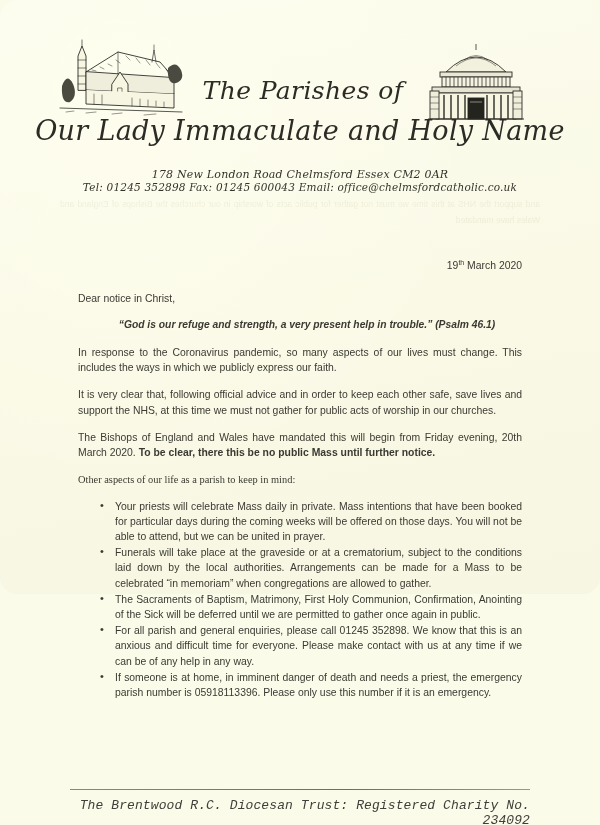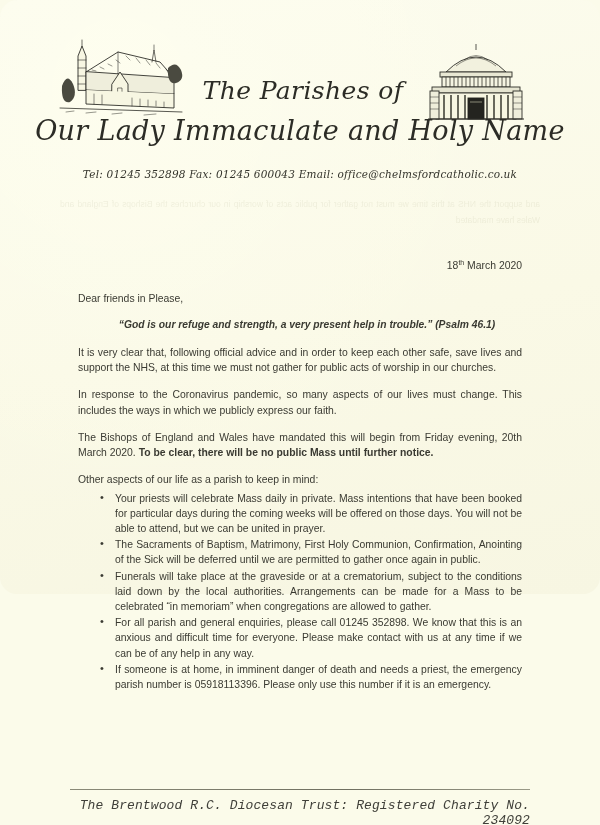--- a/index.html
+++ b/index.html
@@ -126,21 +126,21 @@
     font-style: italic;
     font-size: 10.3px;
     text-align: center;
     margin: 0 0 13px 14px;
   }
 
   p.para {
     margin: 0 0 12px 0;
     text-align: justify;
   }
-  p.para.last-intro { margin-bottom: 3px; }
+  p.para.last-intro { margin-bottom: 11px; font-family: Liberation Serif, serif; }
 
   ul.points {
     list-style: none;
     margin: 0;
     padding: 0;
   }
   ul.points li {
     position: relative;
     padding-left: 37px;
     margin-bottom: 1px;
@@ -255,44 +255,45 @@
         </g>
       </svg>
     </div>
 
     <div class="title-block">
       <div class="title-line1">The Parishes of</div>
       <div class="title-line2">Our Lady Immaculate and Holy Name</div>
     </div>
 
     <div class="address-block">
+      <div class="addr1">178 New London Road  Chelmsford  Essex CM2 0AR</div>
       <div class="addr2">Tel: 01245 352898  Fax: 01245 600043  Email: office@chelmsfordcatholic.co.uk</div>
     </div>
   </div>
 
   <div class="letter-body">
 
-    <div class="date-line"><span>18</span><sup>th</sup><span> March 2020</span></div>
-
-    <div class="salutation">Dear friends in Please,</div>
+    <div class="date-line"><span>19</span><sup>th</sup><span> March 2020</span></div>
+
+    <div class="salutation">Dear notice in Christ,</div>
 
     <div class="scripture">“God is our refuge and strength, a very present help in trouble.”  (Psalm 46.1)</div>
 
+    <p class="para">In response to the Coronavirus pandemic, so many aspects of our lives must change. This includes the ways in which we publicly express our faith.</p>
+
     <p class="para">It is very clear that, following official advice and in order to keep each other safe, save lives and support the NHS, at this time we must not gather for public acts of worship in our churches.</p>
 
-    <p class="para">In response to the Coronavirus pandemic, so many aspects of our lives must change. This includes the ways in which we publicly express our faith.</p>
-
-    <p class="para"><span>The Bishops of England and Wales have mandated this will begin from Friday evening, 20th March 2020. </span><b>To be clear, there will be no public Mass until further notice.</b></p>
+    <p class="para"><span>The Bishops of England and Wales have mandated this will begin from Friday evening, 20th March 2020. </span><b>To be clear, there this be no public Mass until further notice.</b></p>
 
     <p class="para last-intro">Other aspects of our life as a parish to keep in mind:</p>
 
     <ul class="points">
       <li><span>Your priests will celebrate Mass daily in private. Mass intentions that have been booked for particular days during the coming weeks will be offered on those days. You will not be able to attend, but we can be united in prayer.</span></li>
+      <li><span>Funerals will take place at the graveside or at a crematorium, subject to the conditions laid down by the local authorities. Arrangements can be made for a Mass to be celebrated “in memoriam” when congregations are allowed to gather.</span></li>
       <li><span>The Sacraments of Baptism, Matrimony, First Holy Communion, Confirmation, Anointing of the Sick will be deferred until we are permitted to gather once again in public.</span></li>
-      <li><span>Funerals will take place at the graveside or at a crematorium, subject to the conditions laid down by the local authorities. Arrangements can be made for a Mass to be celebrated “in memoriam” when congregations are allowed to gather.</span></li>
       <li><span>For all parish and general enquiries, please call 01245 352898. We know that this is an anxious and difficult time for everyone. Please make contact with us at any time if we can be of any help in any way.</span></li>
       <li><span>If someone is at home, in imminent danger of death and needs a priest, the emergency parish number is 05918113396. Please only use this number if it is an emergency.</span></li>
     </ul>
   </div>
 
   <div class="footer">
     <div class="footer-rule"></div>
     <div class="footer-text">The Brentwood R.C. Diocesan Trust: Registered Charity No. 234092</div>
   </div>
 

